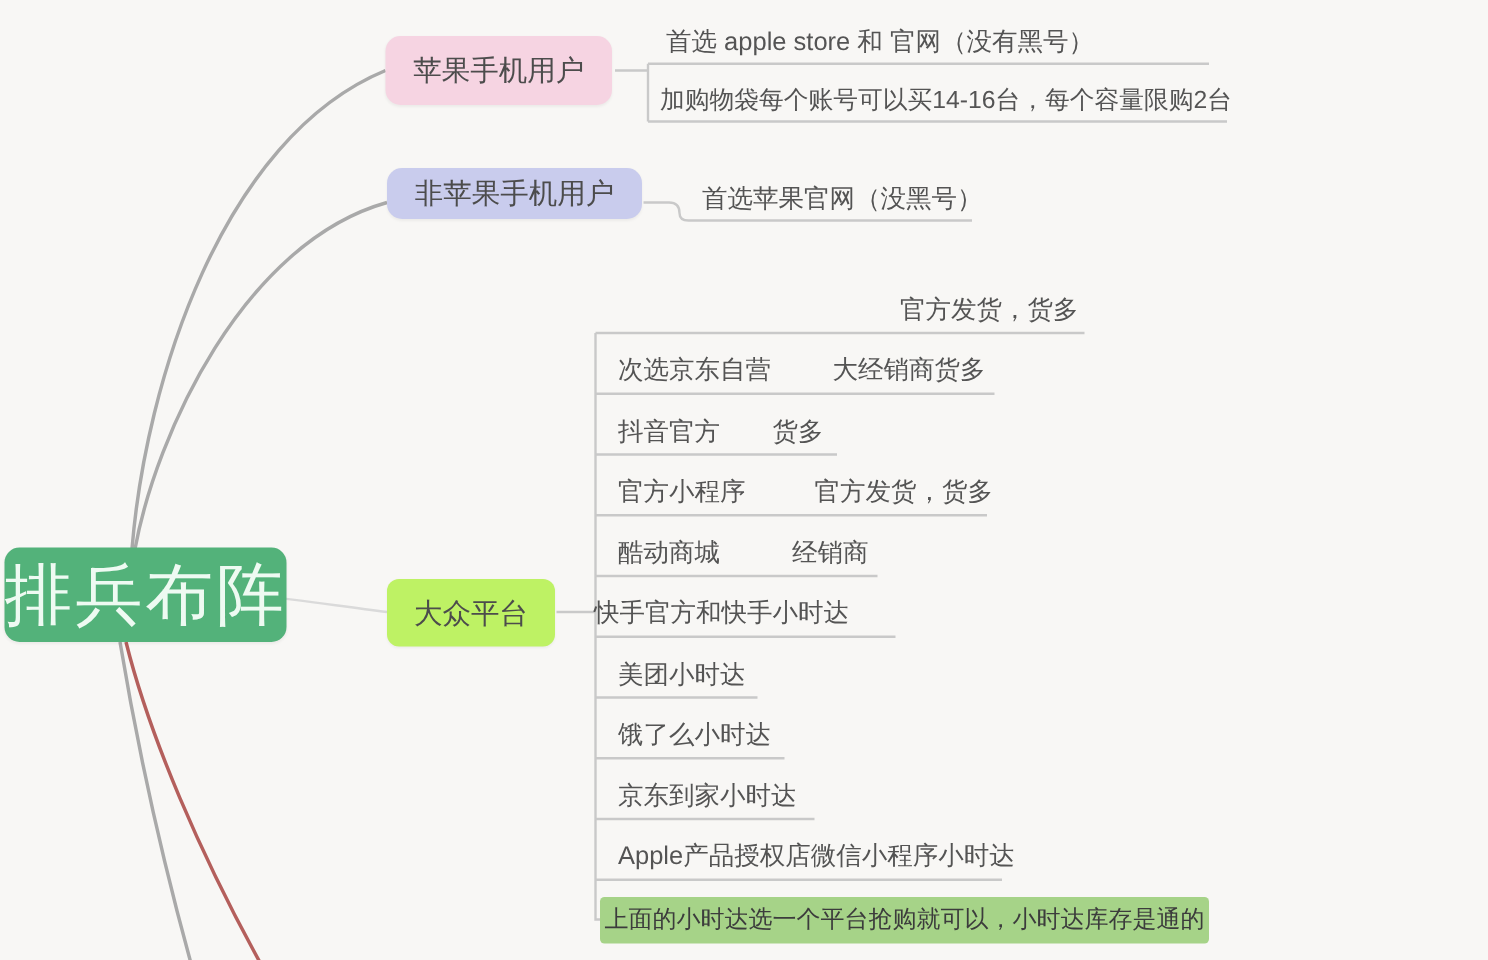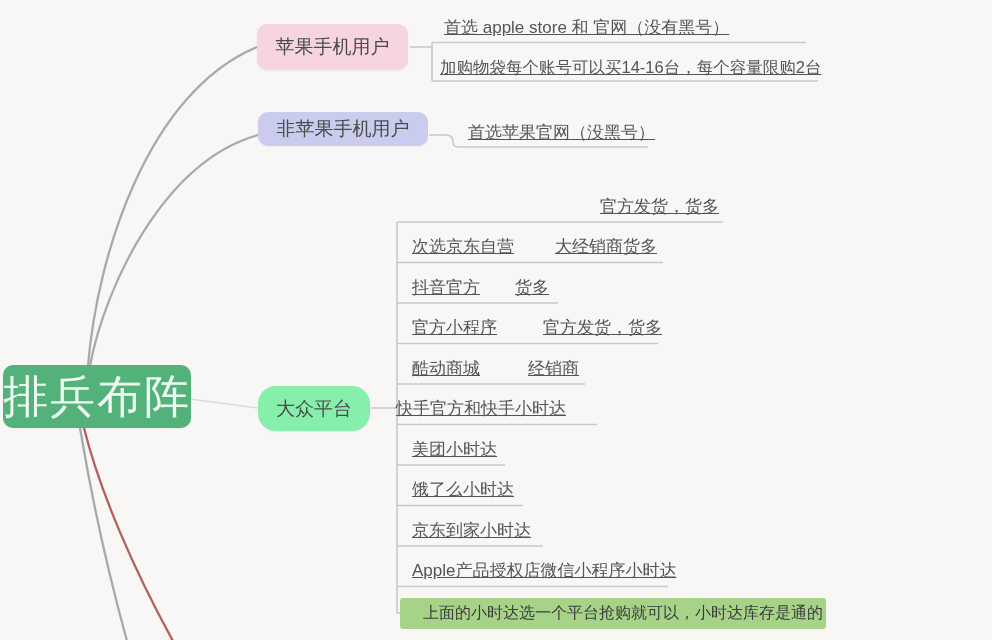--- a/index.html
+++ b/index.html
@@ -30,30 +30,28 @@
     border-radius:10px;
   }
   .node-apple{left:257px;top:24px;width:151px;height:46px;}
   .node-nonapple{left:258px;top:112px;width:170px;height:34px;}
   .node-mass{left:258px;top:386px;width:112px;height:45px;border-radius:8px;}
   .leaf{
     position:absolute;
     font-size:17px;line-height:22px;
     color:#545454;
     white-space:nowrap;
-    text-decoration:underline;
   }
   .highlight{
     position:absolute;
     left:400px;top:598px;width:406px;height:31px;
     display:flex;align-items:center;justify-content:center;
     font-size:16px;color:#3c3c3c;
     border-radius:3px;
     white-space:nowrap;
-    padding-left:20px;
   }
 </style>
 </head>
 <body>
 
 <div class="stage">
 
   <svg class="links">
 
     <path d="M 88 366 C 97 255 148 92 257 47" fill="none" stroke="#a9a9a9" stroke-width="2.3"></path>
@@ -83,21 +81,21 @@
     <path d="M 397 465 H 505" fill="none" stroke="#c9c9c9" stroke-width="1.6"></path>
     <path d="M 397 505.5 H 523" fill="none" stroke="#c9c9c9" stroke-width="1.6"></path>
     <path d="M 397 546 H 543" fill="none" stroke="#c9c9c9" stroke-width="1.6"></path>
     <path d="M 397 586.5 H 668" fill="none" stroke="#c9c9c9" stroke-width="1.6"></path>
   </svg>
 
   <div class="node node-root" style="background: rgb(83, 178, 122);">排兵布阵</div>
 
   <div class="node node-apple" style="background: rgb(246, 212, 226);">苹果手机用户</div>
   <div class="node node-nonapple" style="background: rgb(201, 204, 237);">非苹果手机用户</div>
-  <div class="node node-mass" style="background: #86efac; border-radius: 18px;">大众平台</div>
+  <div class="node node-mass" style="background: #bef264;">大众平台</div>
 
   <div class="leaf" style="left:444px;top:17px">首选 apple store 和 官网（没有黑号）</div>
   <div class="leaf" style="left:440px;top:56px;font-size:16.5px">加购物袋每个账号可以买14-16台，每个容量限购2台</div>
 
   <div class="leaf" style="left:468px;top:122px">首选苹果官网（没黑号）</div>
 
   <div class="leaf" style="left:600px;top:196px">官方发货，货多</div>
 
   <div class="leaf" style="left:412px;top:236px">次选京东自营</div>
   <div class="leaf" style="left:555px;top:236px">大经销商货多</div>

